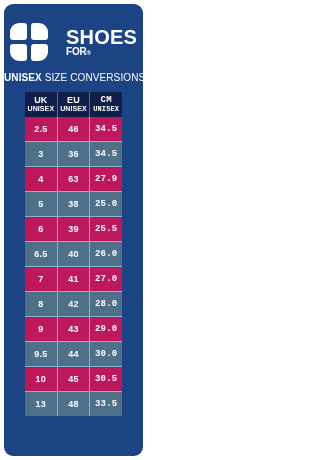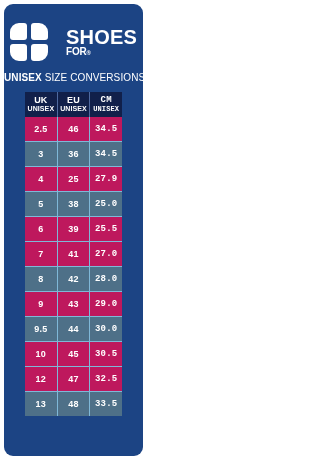--- a/index.html
+++ b/index.html
@@ -187,33 +187,38 @@
           <td>46</td>
           <td>34.5</td>
         </tr>
         <tr class="even">
           <td>3</td>
           <td>36</td>
           <td>34.5</td>
         </tr>
         <tr class="odd">
           <td>4</td>
-          <td>25</td>
+          <td>63</td>
           <td>27.9</td>
         </tr>
         <tr class="even">
           <td>5</td>
           <td>38</td>
           <td>25.0</td>
         </tr>
         <tr class="odd">
           <td>6</td>
           <td>39</td>
           <td>25.5</td>
         </tr>
+        <tr class="even">
+          <td>6.5</td>
+          <td>40</td>
+          <td>26.0</td>
+        </tr>
         <tr class="odd">
           <td>7</td>
           <td>41</td>
           <td>27.0</td>
         </tr>
         <tr class="even">
           <td>8</td>
           <td>42</td>
           <td>28.0</td>
         </tr>
@@ -225,25 +230,20 @@
         <tr class="even">
           <td>9.5</td>
           <td>44</td>
           <td>30.0</td>
         </tr>
         <tr class="odd">
           <td>10</td>
           <td>45</td>
           <td>30.5</td>
         </tr>
-        <tr class="odd">
-          <td>12</td>
-          <td>47</td>
-          <td>32.5</td>
-        </tr>
         <tr class="even">
           <td>13</td>
           <td>48</td>
           <td>33.5</td>
         </tr>
       </tbody>
   </table>
 
 </div>
 

